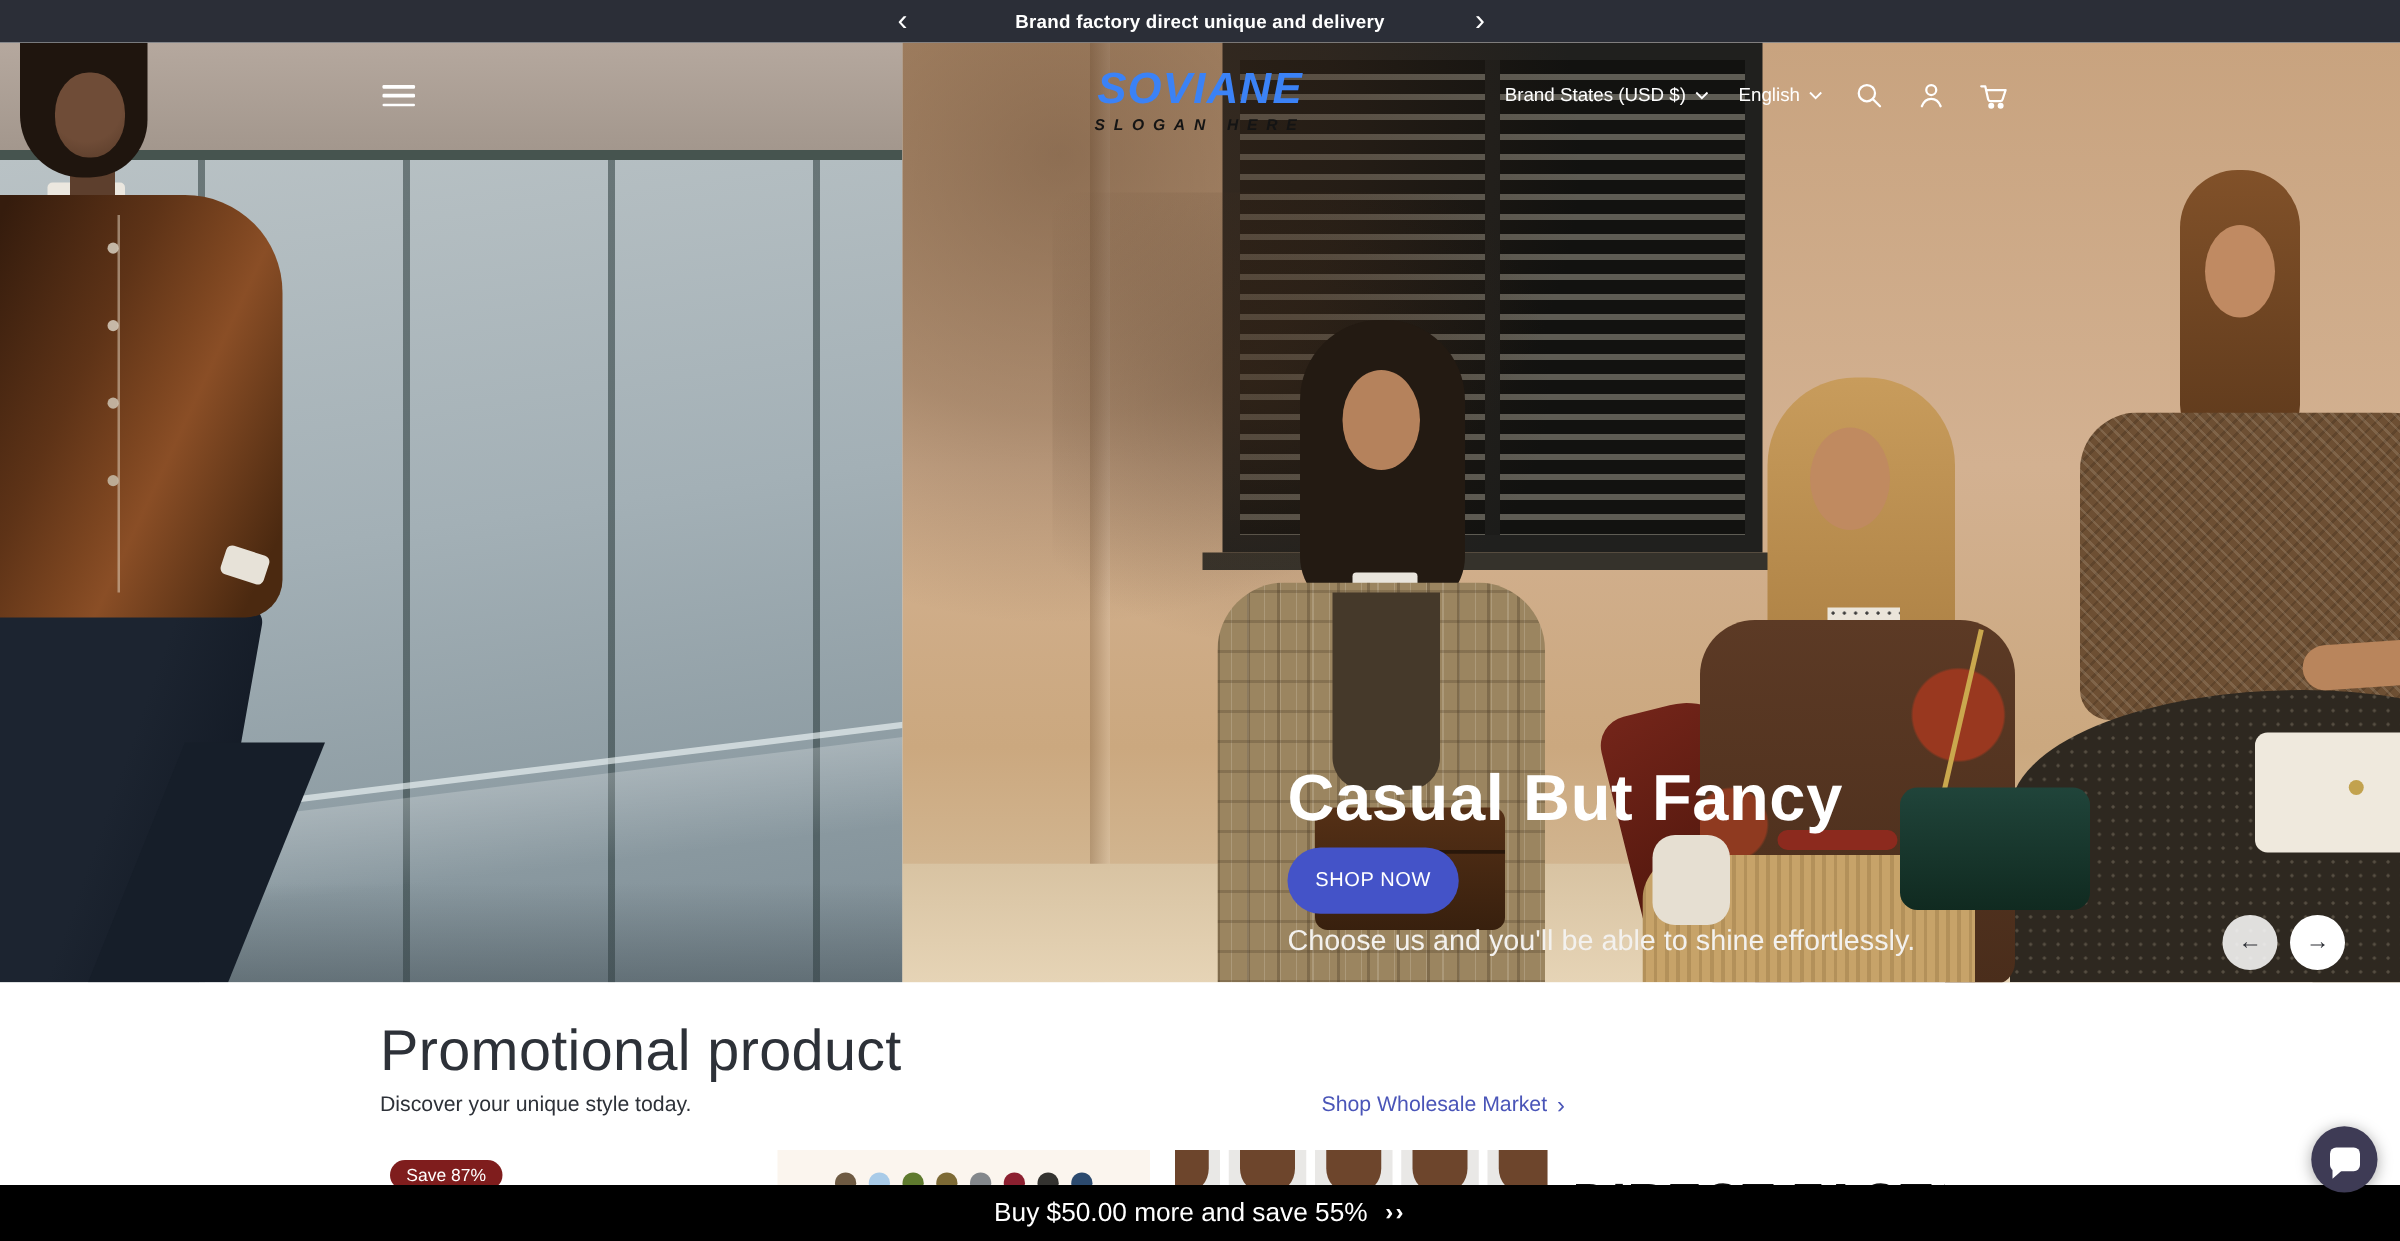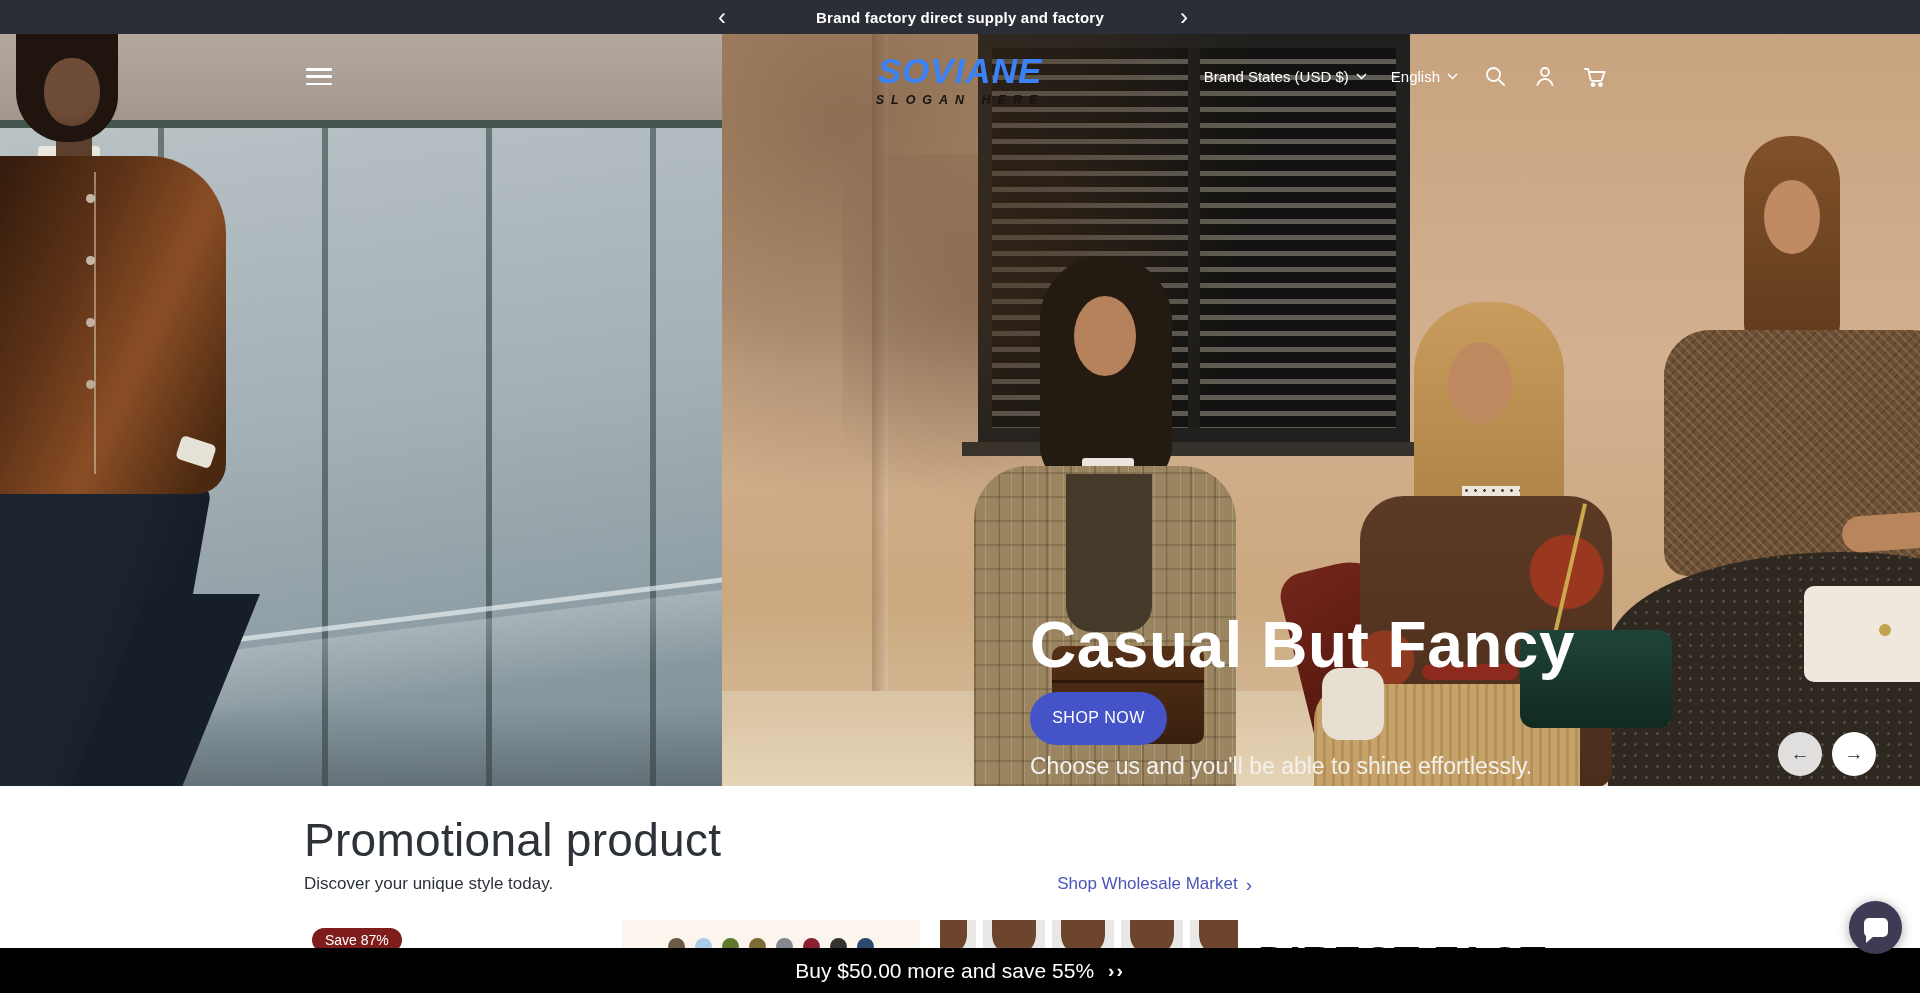--- a/index.html
+++ b/index.html
@@ -137,21 +137,21 @@
   .logo-tag { font-size:12.5px; font-weight:600; font-style:italic; letter-spacing:7px; margin-top:5px; color:#141414; }
   .header-controls { position:absolute; right:312px; top:29px; display:flex; align-items:center; gap:24px; }
   .selector { display:flex; align-items:center; gap:7px; background:none; border:none;
     color:#fff; font-size:15px; cursor:pointer; padding:0; }
   .selector svg { display:block; }
   .hicon { background:none; border:none; padding:0; cursor:pointer; width:26px; height:26px;
     display:flex; align-items:center; justify-content:center; }
 
   
   .hero-content { position:absolute; left:1030px; top:576px; z-index:15; }
-  .hero-title { margin:0; color:#fff; font-size:64px; font-weight:600; line-height:1.12; letter-spacing:.5px; }
+  .hero-title { margin:0; color:#fff; font-size:52px; font-weight:600; line-height:1.12; letter-spacing:.5px; }
   .cta { display:block; margin-top:10px; width:137px; height:53px; border-radius:27px;
     background:#4453c8; color:#fff; font-size:16px; font-weight:500; letter-spacing:.5px;
     border:none; cursor:pointer; }
   .hero-sub { margin:8px 0 0; color:#f3f1ee; font-size:23px; font-weight:400; }
 
   .carousel-nav { position:absolute; left:1778px; top:698px; display:flex; gap:10px; z-index:15; }
   .circle-btn { width:44px; height:44px; border-radius:50%; border:none; cursor:pointer;
     display:flex; align-items:center; justify-content:center; font-size:19px; color:#2e3137; padding:0; }
   .circle-btn.prev { background:rgba(255,255,255,.85); }
   .circle-btn.next { background:#ffffff; }
@@ -200,21 +200,21 @@
 </style>
 </head>
 <body>
 
 <div class="page">
 
   <header class="announcement">
     <button class="ann-arrow left">
       <span>‹</span>
     </button>
-    <p class="ann-text">Brand factory direct supply and factory</p>
+    <p class="ann-text">Brand factory direct unique and delivery</p>
     <button class="ann-arrow right">
       <span>›</span>
     </button>
   </header>
 
   <section class="hero">
 
     <div class="hero-left">
       <div class="hl-concrete"></div>
       <div class="hl-beam"></div>

